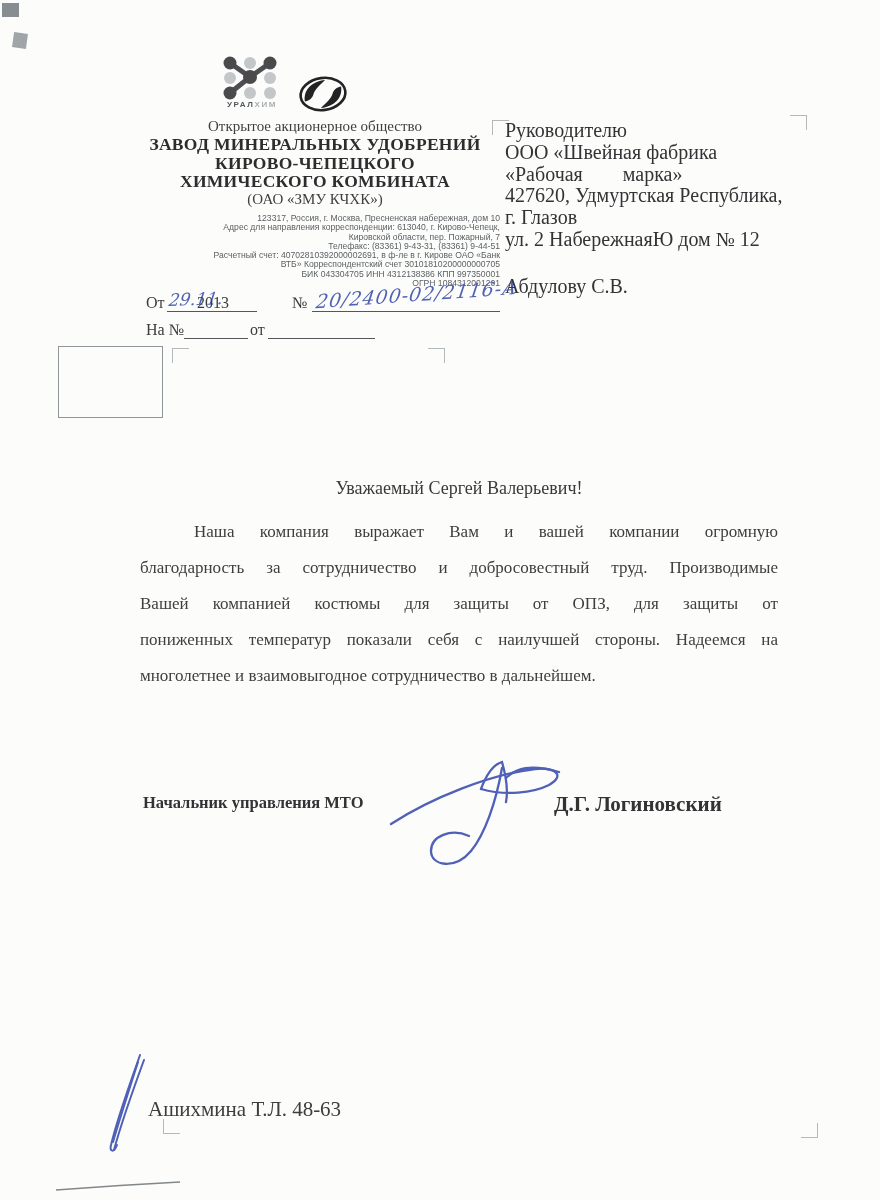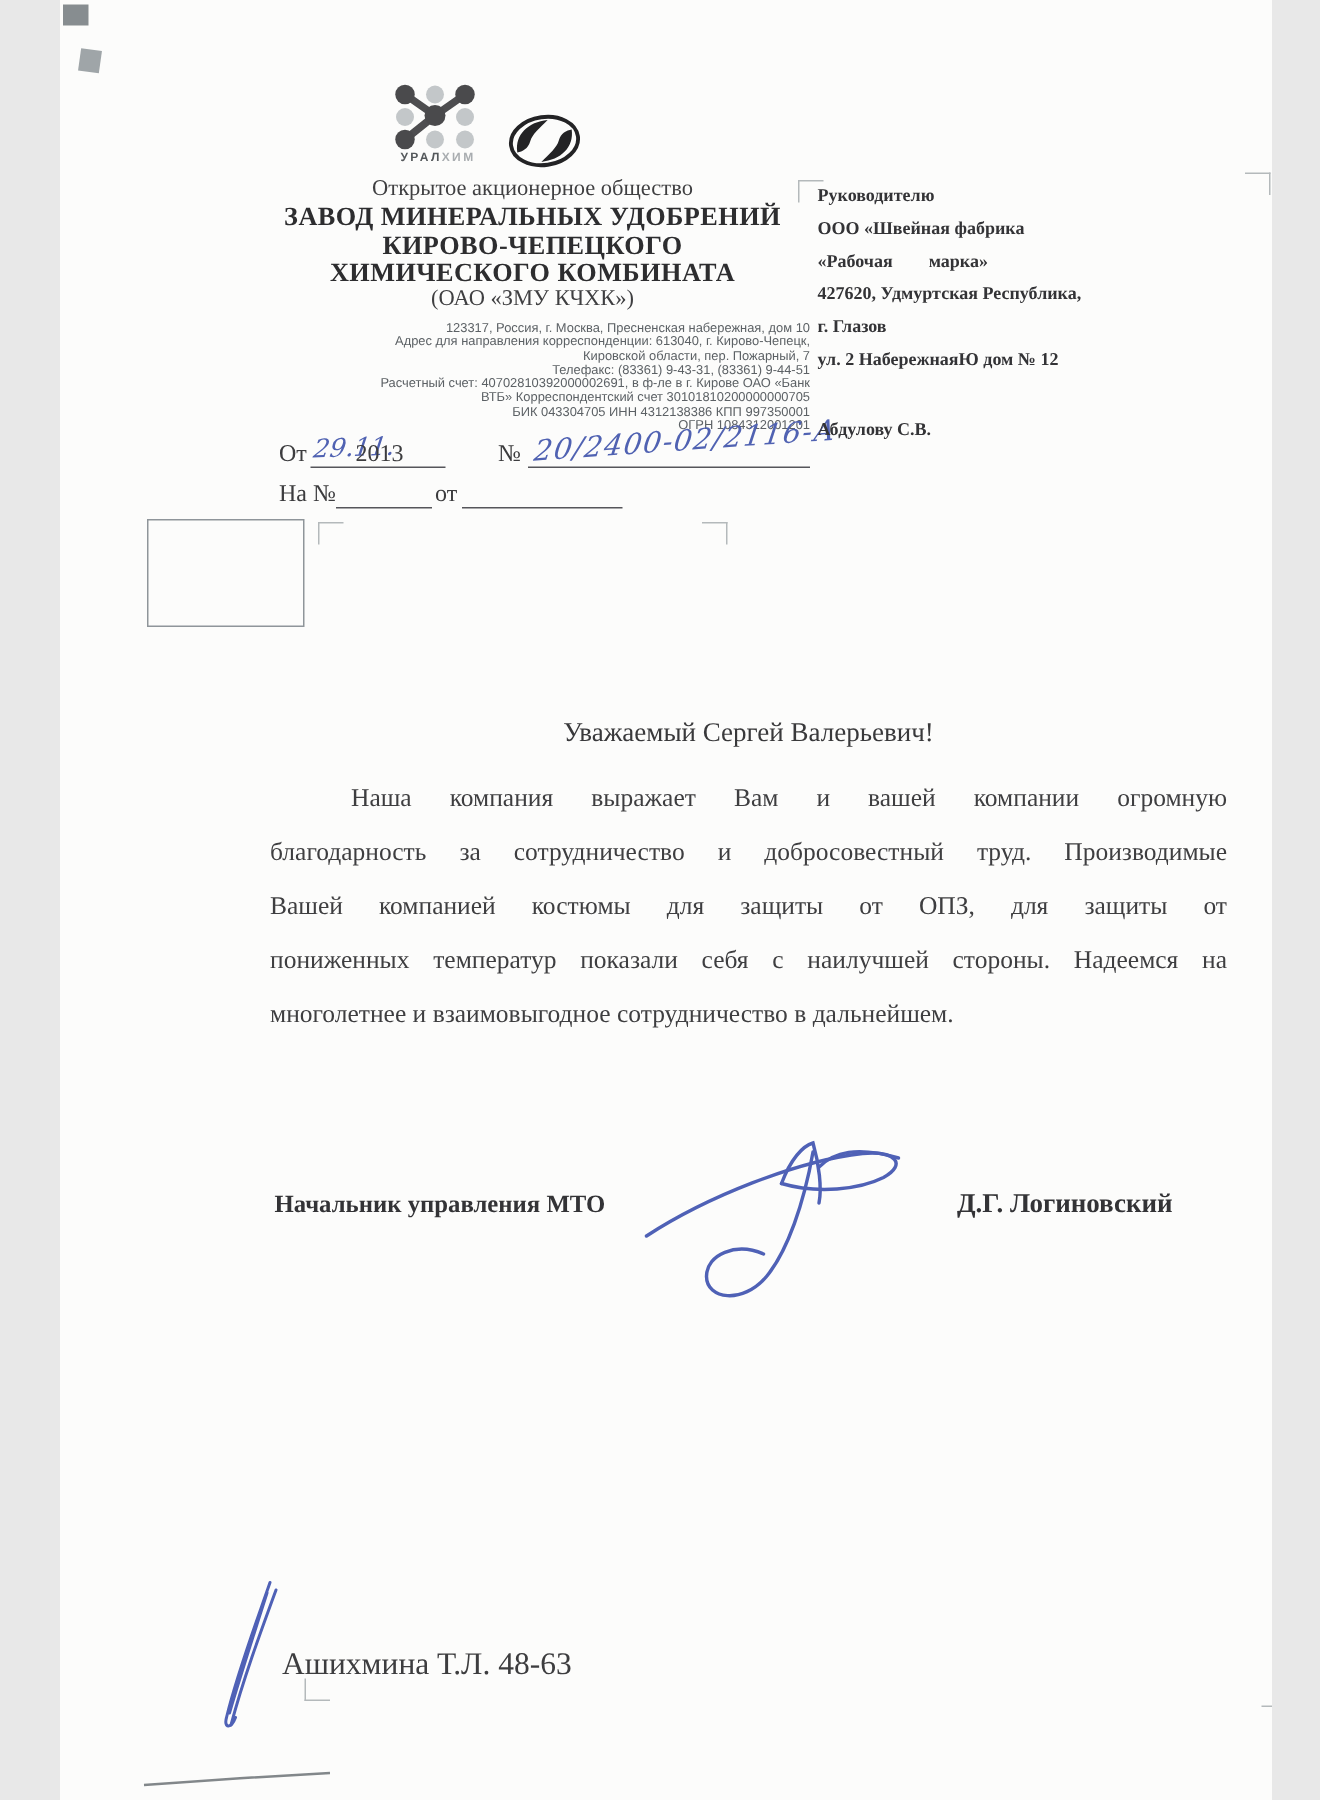--- a/index.html
+++ b/index.html
@@ -1,21 +1,21 @@
 <!DOCTYPE html>
 <html style="--ink-blue: #5062b2;"><head>
 <meta charset="utf-8">
 <style>
   :root { --ink-blue: #5062b2; --text: #3b3b3d; --muted: #5c6165; --mark: #b4b9bb; }
   * { margin: 0; padding: 0; box-sizing: border-box; }
   html, body { background: #e8e8e8; }
   .page {
-    position: relative; width: 808px; height: 1200px;
+    position: relative; width: 880px; height: 1200px;
     background: #fcfcfb; overflow: hidden;
-    font-family: "Liberation Serif", serif; color: var(--text); margin-left: 40px;
+    font-family: "Liberation Serif", serif; color: var(--text);
   }
   .abs { position: absolute; }
 
   
   .artifact { background: #878d90; }
   .gray-line-svg, .penmark-svg, .sig-svg { display: block; }
 
   
   .cm { position: absolute; width: 17px; height: 15px; }
   .cm.tl { border-top: 1px solid var(--mark); border-left: 1px solid var(--mark); }
@@ -38,36 +38,36 @@
   .ref { font-size: 16px; color: #3c3c3e; }
   .u { position: absolute; border-bottom: 1px solid #55555a; height: 18px; }
   .hw { position: absolute; color: var(--ink-blue); font-style: italic;
         font-family: "DejaVu Serif", serif; white-space: nowrap; }
   .hw-date { font-size: 17px; transform: rotate(-2deg) skewX(-10deg); }
   .hw-num { font-size: 19px; transform: rotate(-4deg) skewX(-12deg); letter-spacing: 1px; }
 
   .box-empty { left: 58px; top: 346px; width: 105px; height: 72px; border: 1px solid #8f959a; }
 
   
-  .recipient { left: 505px; top: 120px; width: 306px; font-weight: bold;
-    font-size: 12px; line-height: 21.8px; color: #333336; }
+  .recipient { left: 505px; top: 120px; width: 306px; font-weight: normal;
+    font-size: 20px; line-height: 21.8px; color: #333336; }
   .recipient .rl { white-space: pre; }
   .addressee { margin-top: 25px; }
 
   
   .salutation { left: 140px; top: 478px; width: 638px; text-align: center; font-size: 18px; color: #39393b; }
   .body-block { left: 140px; top: 514px; width: 638px; font-size: 17px; color: #3e3e40; }
   .bline { height: 36px; line-height: 36px; overflow: hidden; }
   .jline { text-align: justify; }
   .jline::after { content: ""; display: inline-block; width: 100%; }
   .indent { padding-left: 54px; }
 
   
   .sig-pos { left: 143px; top: 793px; font-weight: bold; font-size: 16.5px; color: #333336; }
-  .sig-name { left: 598px; top: 792px; font-weight: bold; font-size: 18px; color: #333336; }
+  .sig-name { left: 554px; top: 792px; font-weight: bold; font-size: 21px; color: #333336; }
 
   
   .executor { left: 148px; top: 1097px; font-size: 21px; color: #3d3d3f; }
 </style>
 </head>
 <body>
 
 <div class="page">
 
   <div class="abs artifact" style="left:2px;top:3px;width:17px;height:14px;"></div>

